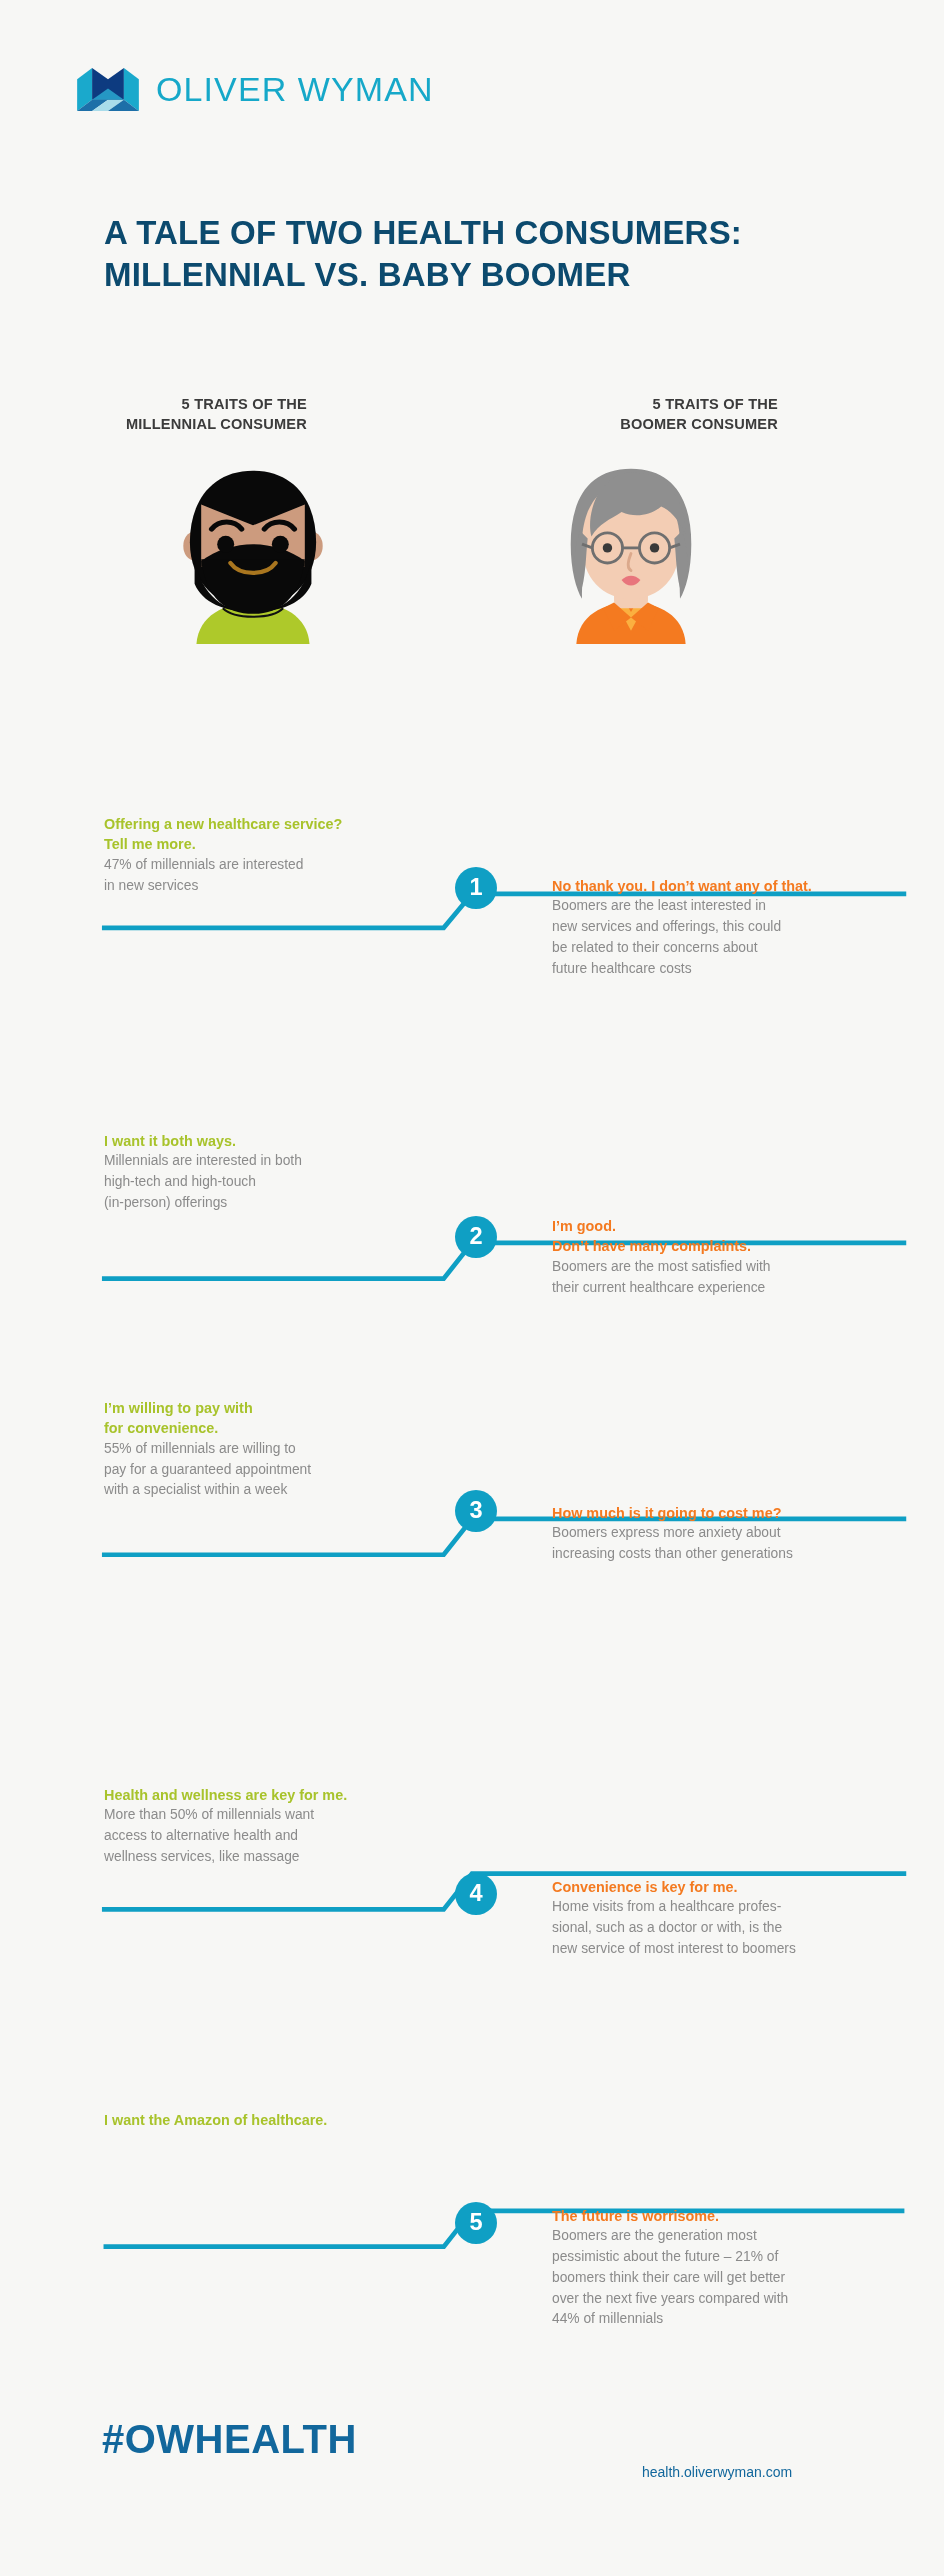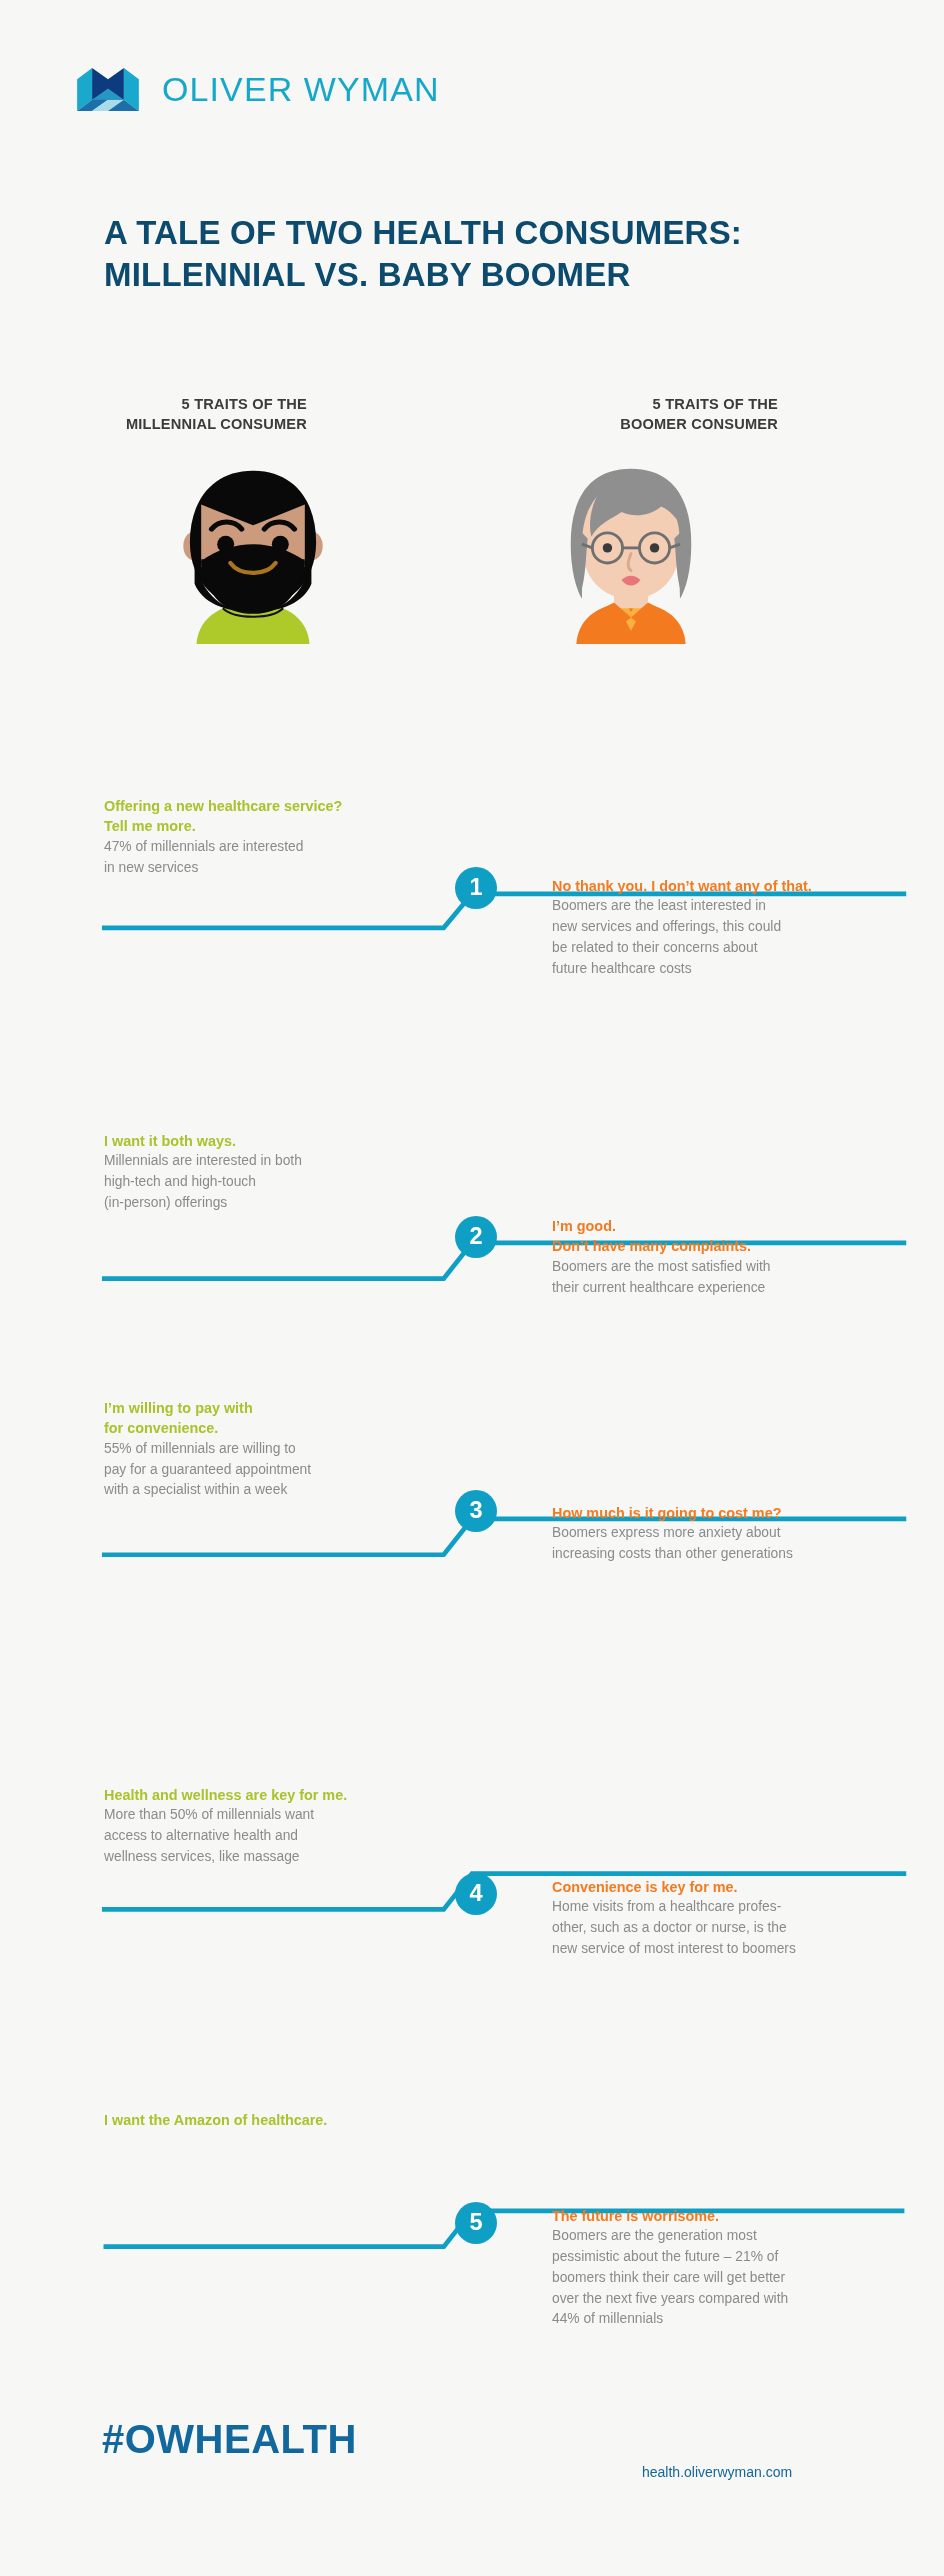--- a/index.html
+++ b/index.html
@@ -5,21 +5,21 @@
   html,body{margin:0;padding:0;}
   body{
     width:944px;
     background:#f7f7f5;
     font-family:"Liberation Sans", sans-serif;
     -webkit-font-smoothing:antialiased;
   }
   .page{position:relative;width:944px;height:2576px;overflow:hidden;background:#f7f7f5;}
 
   
-  .logo-row{position:absolute;left:77px;top:68px;display:flex;align-items:center;gap:23px;}
+  .logo-row{position:absolute;left:77px;top:68px;display:flex;align-items:center;gap:17px;}
   .logo-mark{width:62px;height:43px;}
   .logo-word{font-size:34px;letter-spacing:1.1px;color:#16a8c9;font-weight:400;white-space:nowrap;}
 
   .title{position:absolute;left:104px;top:212px;width:774px;color:#0c4a6e;
          font-size:33px;font-weight:700;line-height:1.28;letter-spacing:0.2px;}
 
   
   .col-head{position:absolute;text-align:right;color:#3b3b3b;font-size:14.6px;
             font-weight:700;line-height:1.36;letter-spacing:0.2px;}
   .col-head.left{left:99px;top:395px;width:208px;}
@@ -150,21 +150,21 @@
       <path d="M106 146 L88 162 L106 176 L118 152 Z" fill="#f47a20"></path>
     </svg>
   </div>
 
   <div class="trait" style="top:0">
     <svg class="connector" style="top:869px" width="944" height="76" viewBox="0 0 1000 80">
       <path d="M108 62 L470 62 L500 26 L960 26" fill="none" stroke="#0f9fc4" stroke-width="5"></path>
     </svg>
     <div class="badge" style="left:455px;top:867px">1</div>
 
-    <div class="left-block" style="top:796px">
+    <div class="left-block" style="top:814px">
       <div class="lead-green" style="white-space:pre-line">Offering a new healthcare service?
 Tell me more.</div>
       <div class="body-text" style="white-space:pre-line">47% of millennials are interested
 in new services</div>
     </div>
 
     <div class="right-block" style="top:876px">
       <div class="lead-orange" style="white-space:pre-line">No thank you. I don’t want any of that.</div>
       <div class="body-text" style="white-space:pre-line">Boomers are the least interested in
 new services and offerings, this could
@@ -224,21 +224,21 @@
     <div class="left-block" style="top:1785px">
       <div class="lead-green" style="white-space:pre-line">Health and wellness are key for me.</div>
       <div class="body-text" style="white-space:pre-line">More than 50% of millennials want
 access to alternative health and
 wellness services, like massage</div>
     </div>
 
     <div class="right-block" style="top:1877px">
       <div class="lead-orange" style="white-space:pre-line">Convenience is key for me.</div>
       <div class="body-text" style="white-space:pre-line">Home visits from a healthcare profes-
-other, such as a doctor or nurse, is the
+sional, such as a doctor or with, is the
 new service of most interest to boomers</div>
     </div>
   </div>
 
   <div class="trait" style="top:0">
     <svg class="connector" style="top:2162px" width="944" height="94" viewBox="0 0 1000 100">
       <path d="M108 90 L470 90 L500 52 L960 52" fill="none" stroke="#0f9fc4" stroke-width="5"></path>
     </svg>
     <div class="badge" style="left:455px;top:2202px">5</div>
 

